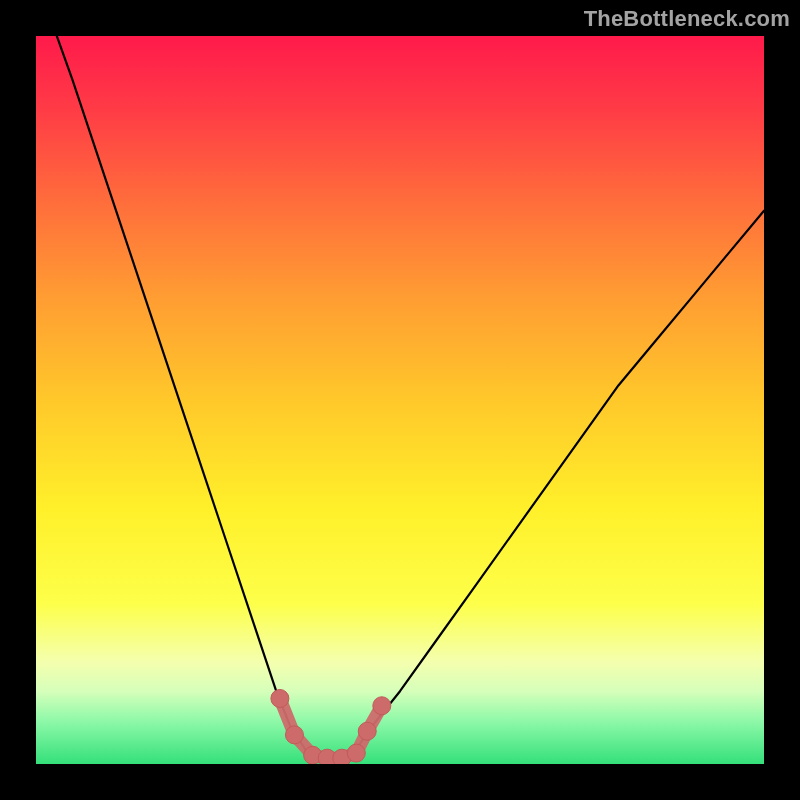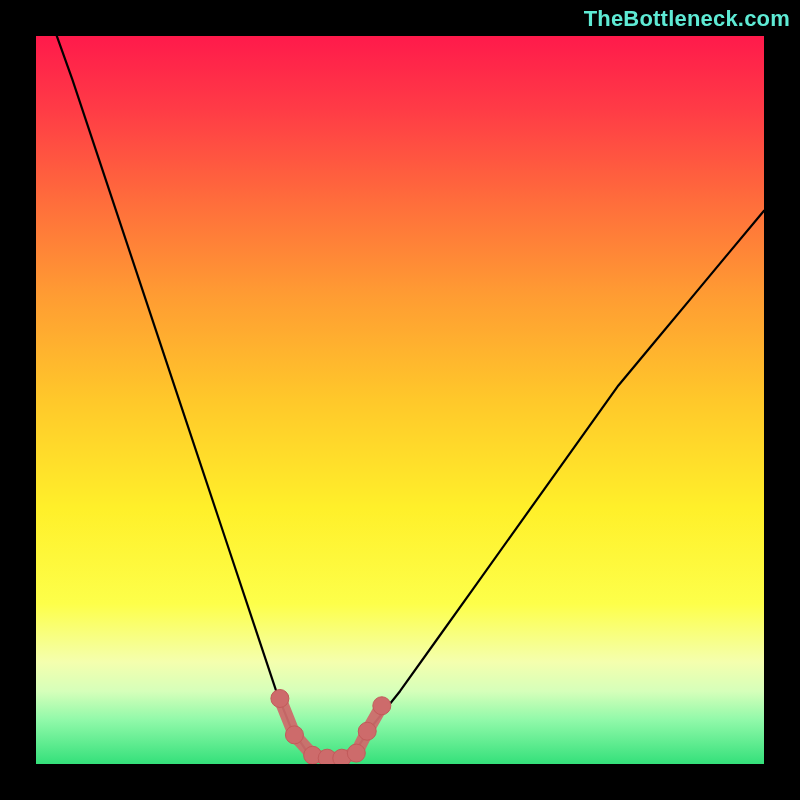--- a/index.html
+++ b/index.html
@@ -30,21 +30,21 @@
       #34e07a 100%
     );
   }
   .watermark {
     position: absolute;
     top: 6px;
     right: 10px;
     font-family: Arial, Helvetica, sans-serif;
     font-size: 22px;
     font-weight: 600;
-    color: #5eead4;
+    color: #a3a3a3;
     letter-spacing: 0.2px;
   }
   svg { display: block; }
 </style>
 </head>
 <body>
 
 <div class="outer">
   <div class="watermark">TheBottleneck.com</div>
   <div class="plot-area">

